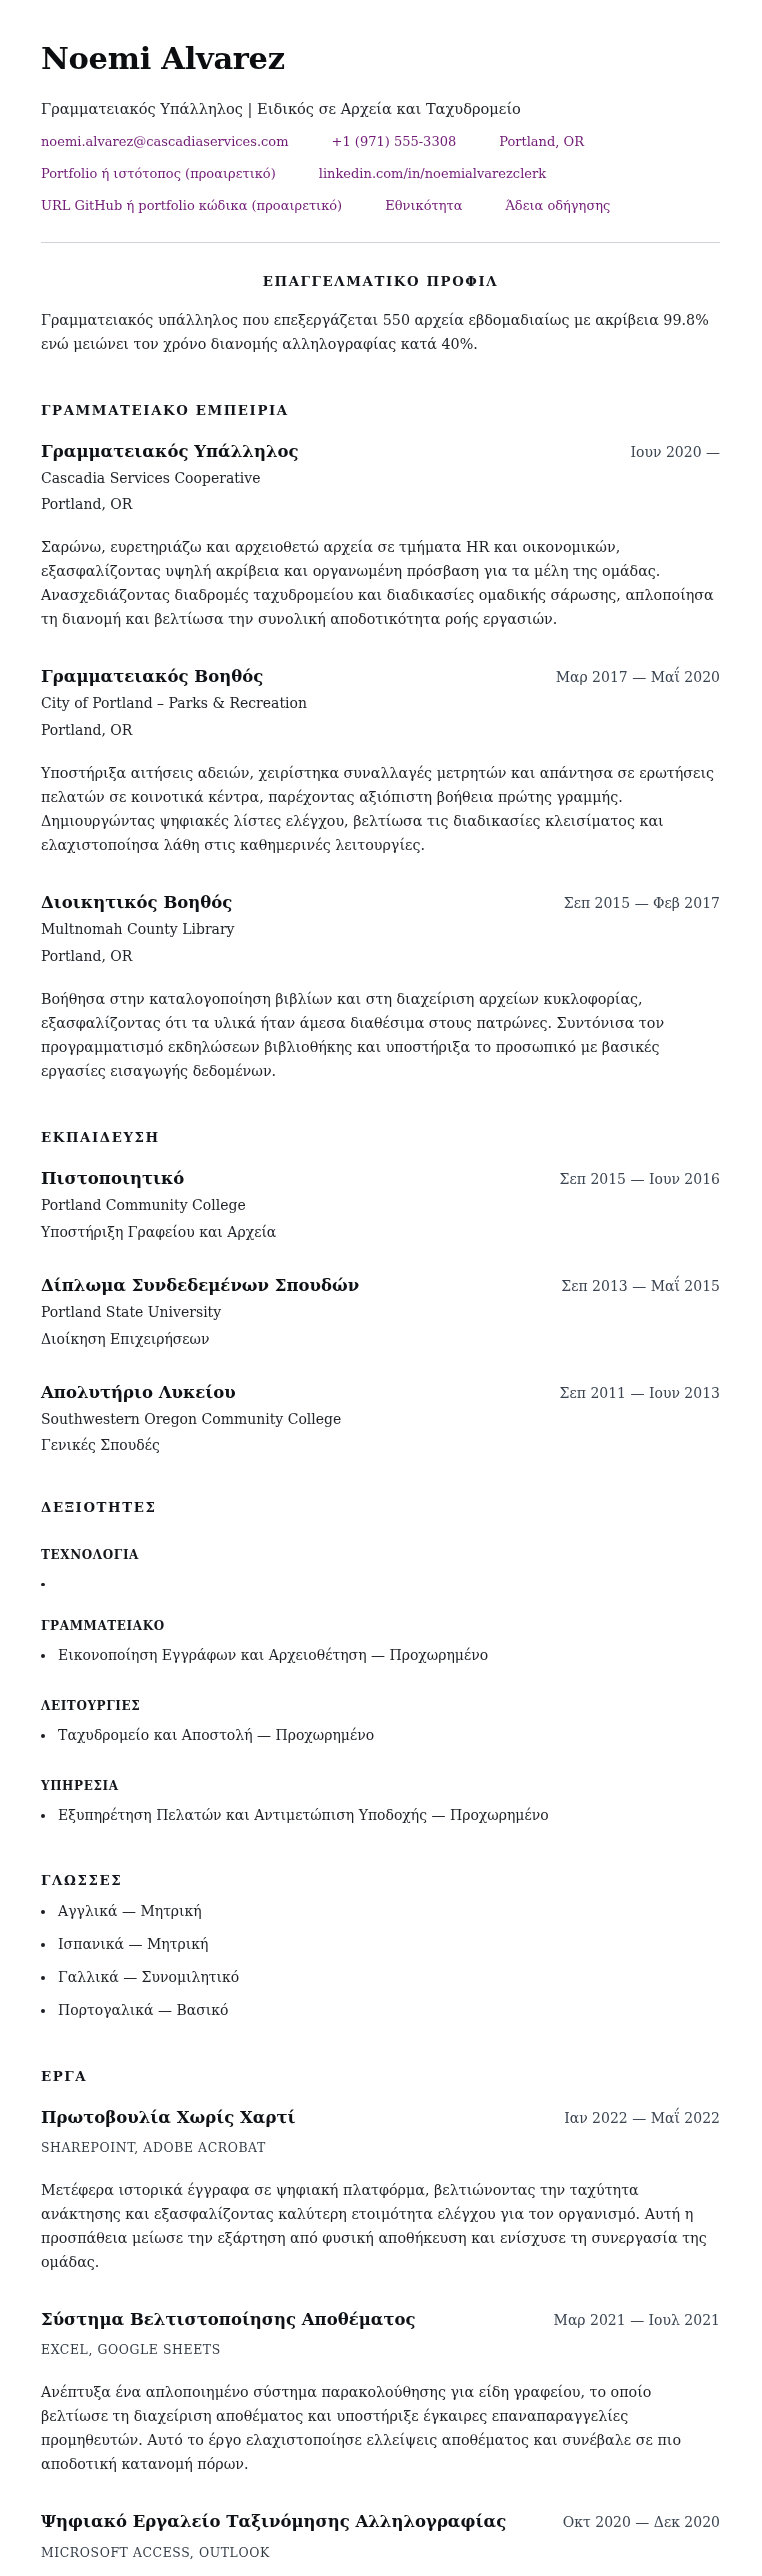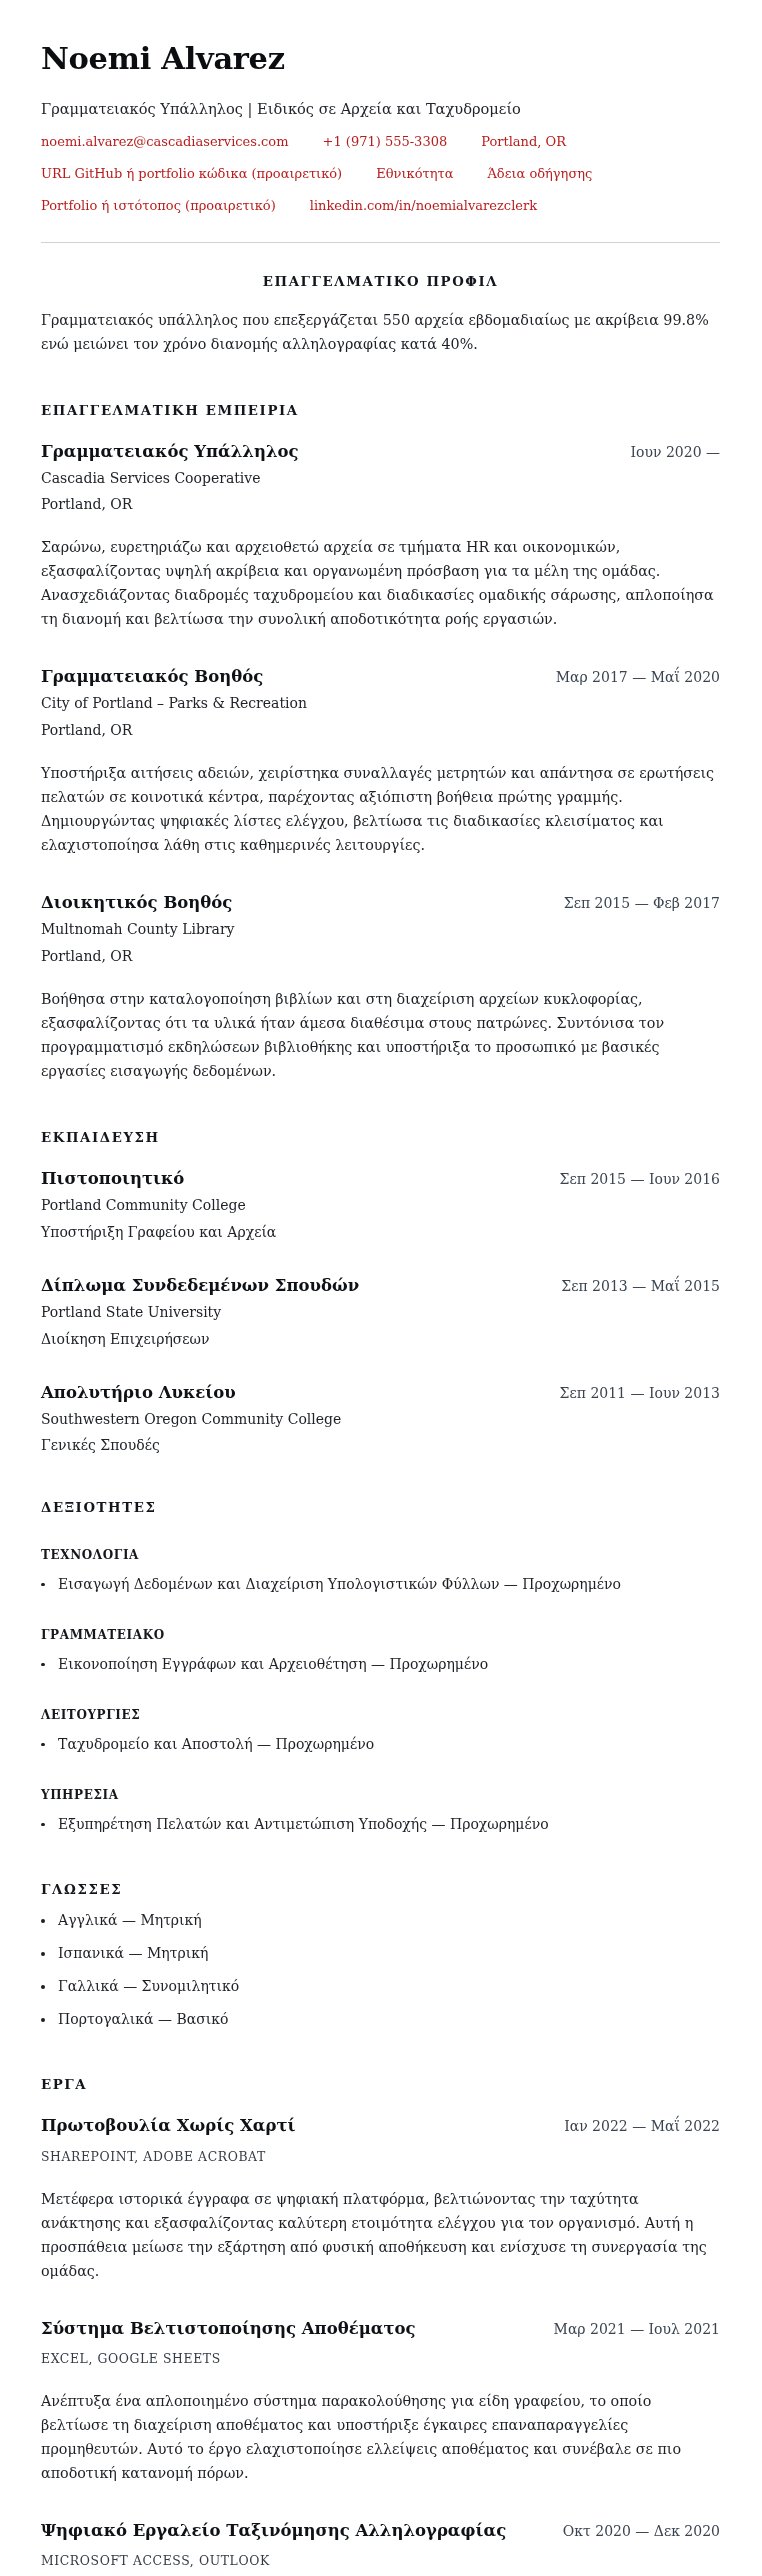--- a/index.html
+++ b/index.html
@@ -22,24 +22,24 @@
     margin: 0;
   }
   .headline {
     margin-top: 26px;
     font-size: 14.6px;
     color: #22262c;
   }
   .contact-row {
     display: flex;
     align-items: baseline;
-    gap: 34px;
+    gap: 43px;
     margin-top: 17px;
     font-size: 13px;
-    color: #b91c1c;
+    color: #701a75;
     white-space: nowrap;
   }
   .header-divider {
     border: none;
     border-top: 1.3px solid #cfd2d8;
     margin: 29px 0 0 0;
   }
 
   
   .section-heading {
@@ -123,38 +123,38 @@
   <header>
     <h1 class="name">Noemi Alvarez</h1>
     <div class="headline">Γραμματειακός Υπάλληλος | Ειδικός σε Αρχεία και Ταχυδρομείο</div>
 
     <div class="contact-row">
       <span>noemi.alvarez@cascadiaservices.com</span>
       <span>+1 (971) 555-3308</span>
       <span>Portland, OR</span>
     </div>
     <div class="contact-row">
+      <span>Portfolio ή ιστότοπος (προαιρετικό)</span>
+      <span>linkedin.com/in/noemialvarezclerk</span>
+    </div>
+    <div class="contact-row">
       <span>URL GitHub ή portfolio κώδικα (προαιρετικό)</span>
       <span>Εθνικότητα</span>
       <span>Άδεια οδήγησης</span>
     </div>
-    <div class="contact-row">
-      <span>Portfolio ή ιστότοπος (προαιρετικό)</span>
-      <span>linkedin.com/in/noemialvarezclerk</span>
-    </div>
     <hr class="header-divider">
   </header>
 
   <section>
     <div class="section-heading first">ΕΠΑΓΓΕΛΜΑΤΙΚΟ ΠΡΟΦΙΛ</div>
     <p class="body-text">Γραμματειακός υπάλληλος που επεξεργάζεται 550 αρχεία εβδομαδιαίως με ακρίβεια 99.8% ενώ μειώνει τον χρόνο διανομής αλληλογραφίας κατά 40%.</p>
   </section>
 
   <section>
-    <div class="section-heading">ΕΠΑΓΓΕΛΜΑΤΙΚΗ ΕΜΠΕΙΡΙΑ</div>
+    <div class="section-heading">ΓΡΑΜΜΑΤΕΙΑΚΟ ΕΜΠΕΙΡΙΑ</div>
 
     <div class="entry">
       <div class="entry-head">
         <span class="entry-title">Γραμματειακός Υπάλληλος</span>
         <span class="entry-date">Ιουν 2020 —</span>
       </div>
       <div class="entry-sub">Cascadia Services Cooperative</div>
       <div class="entry-sub2">Portland, OR</div>
       <p class="body-text entry-desc">Σαρώνω, ευρετηριάζω και αρχειοθετώ αρχεία σε τμήματα HR και οικονομικών, εξασφαλίζοντας υψηλή ακρίβεια και οργανωμένη πρόσβαση για τα μέλη της ομάδας. Ανασχεδιάζοντας διαδρομές ταχυδρομείου και διαδικασίες ομαδικής σάρωσης, απλοποίησα τη διανομή και βελτίωσα την συνολική αποδοτικότητα ροής εργασιών.</p>
     </div>
@@ -211,21 +211,20 @@
     </div>
   </section>
 
   <section>
     <div class="section-heading">ΔΕΞΙΟΤΗΤΕΣ</div>
 
     <div class="group-label">ΤΕΧΝΟΛΟΓΙΑ</div>
     <div class="bullet-list">
       <div class="bullet-row">
         <span class="bullet-dot"></span>
-        <span>Εισαγωγή Δεδομένων και Διαχείριση Υπολογιστικών Φύλλων — Προχωρημένο</span>
       </div>
     </div>
 
     <div class="group-label">ΓΡΑΜΜΑΤΕΙΑΚΟ</div>
     <div class="bullet-list">
       <div class="bullet-row">
         <span class="bullet-dot"></span>
         <span>Εικονοποίηση Εγγράφων και Αρχειοθέτηση — Προχωρημένο</span>
       </div>
     </div>

